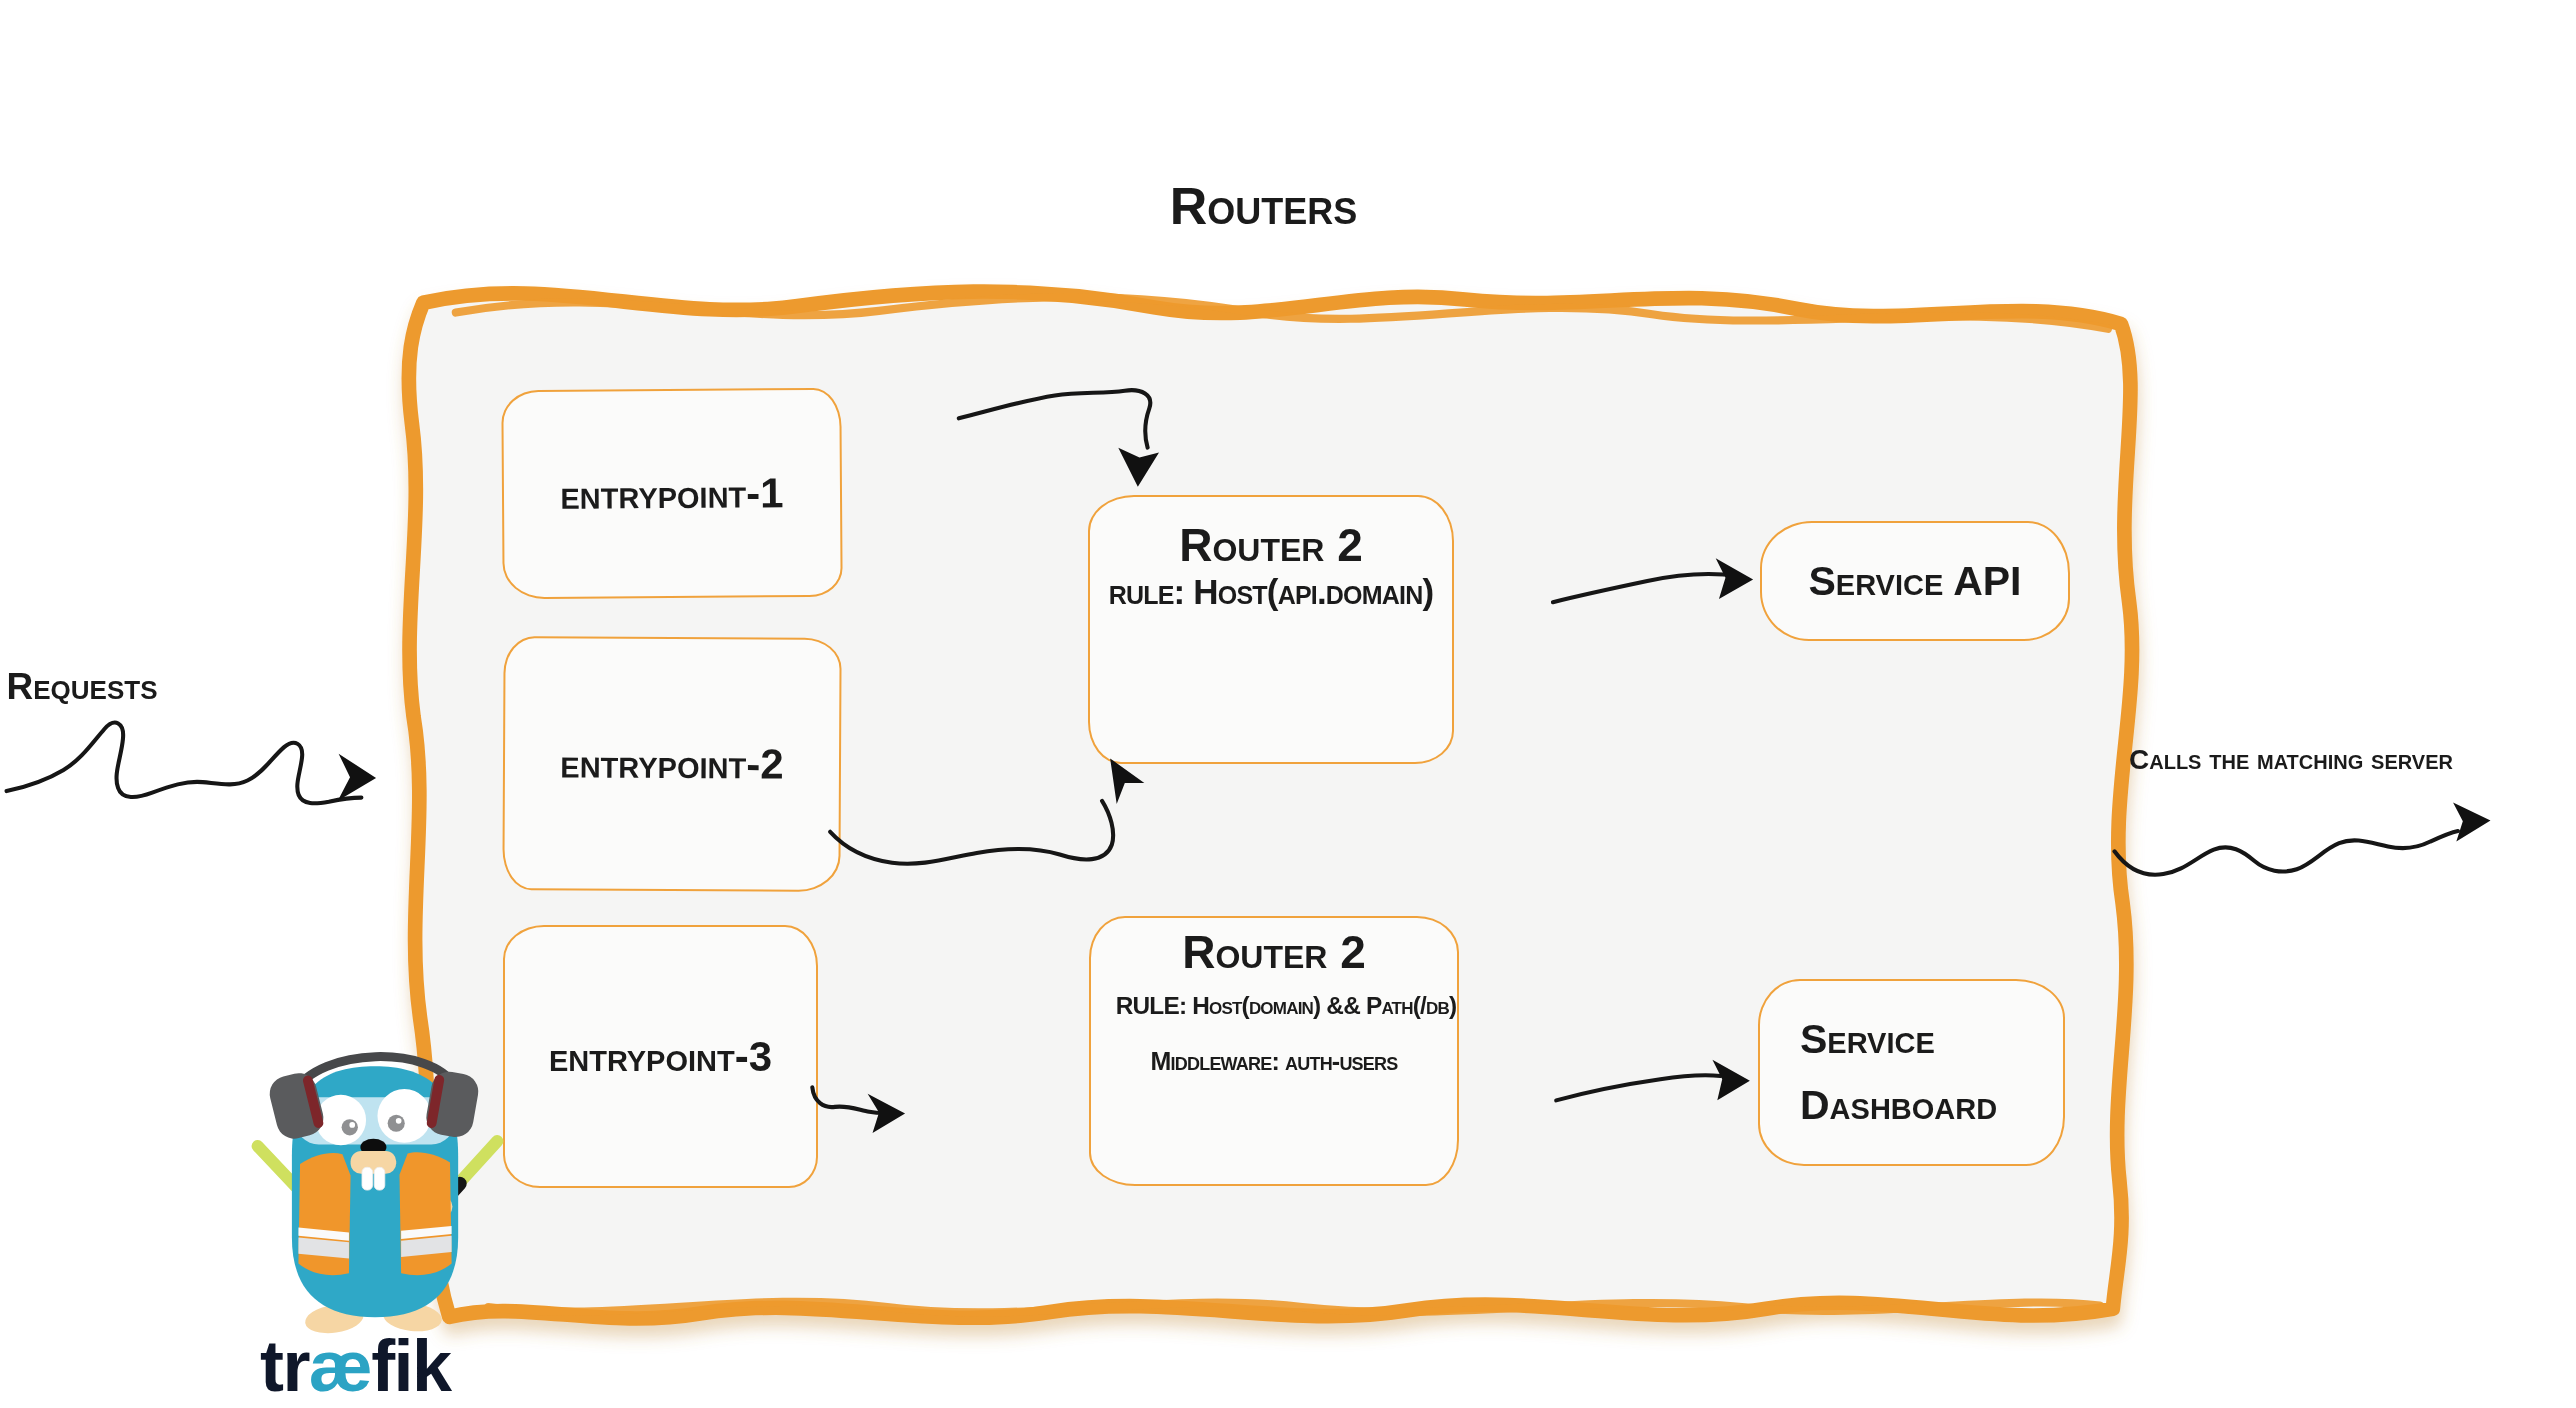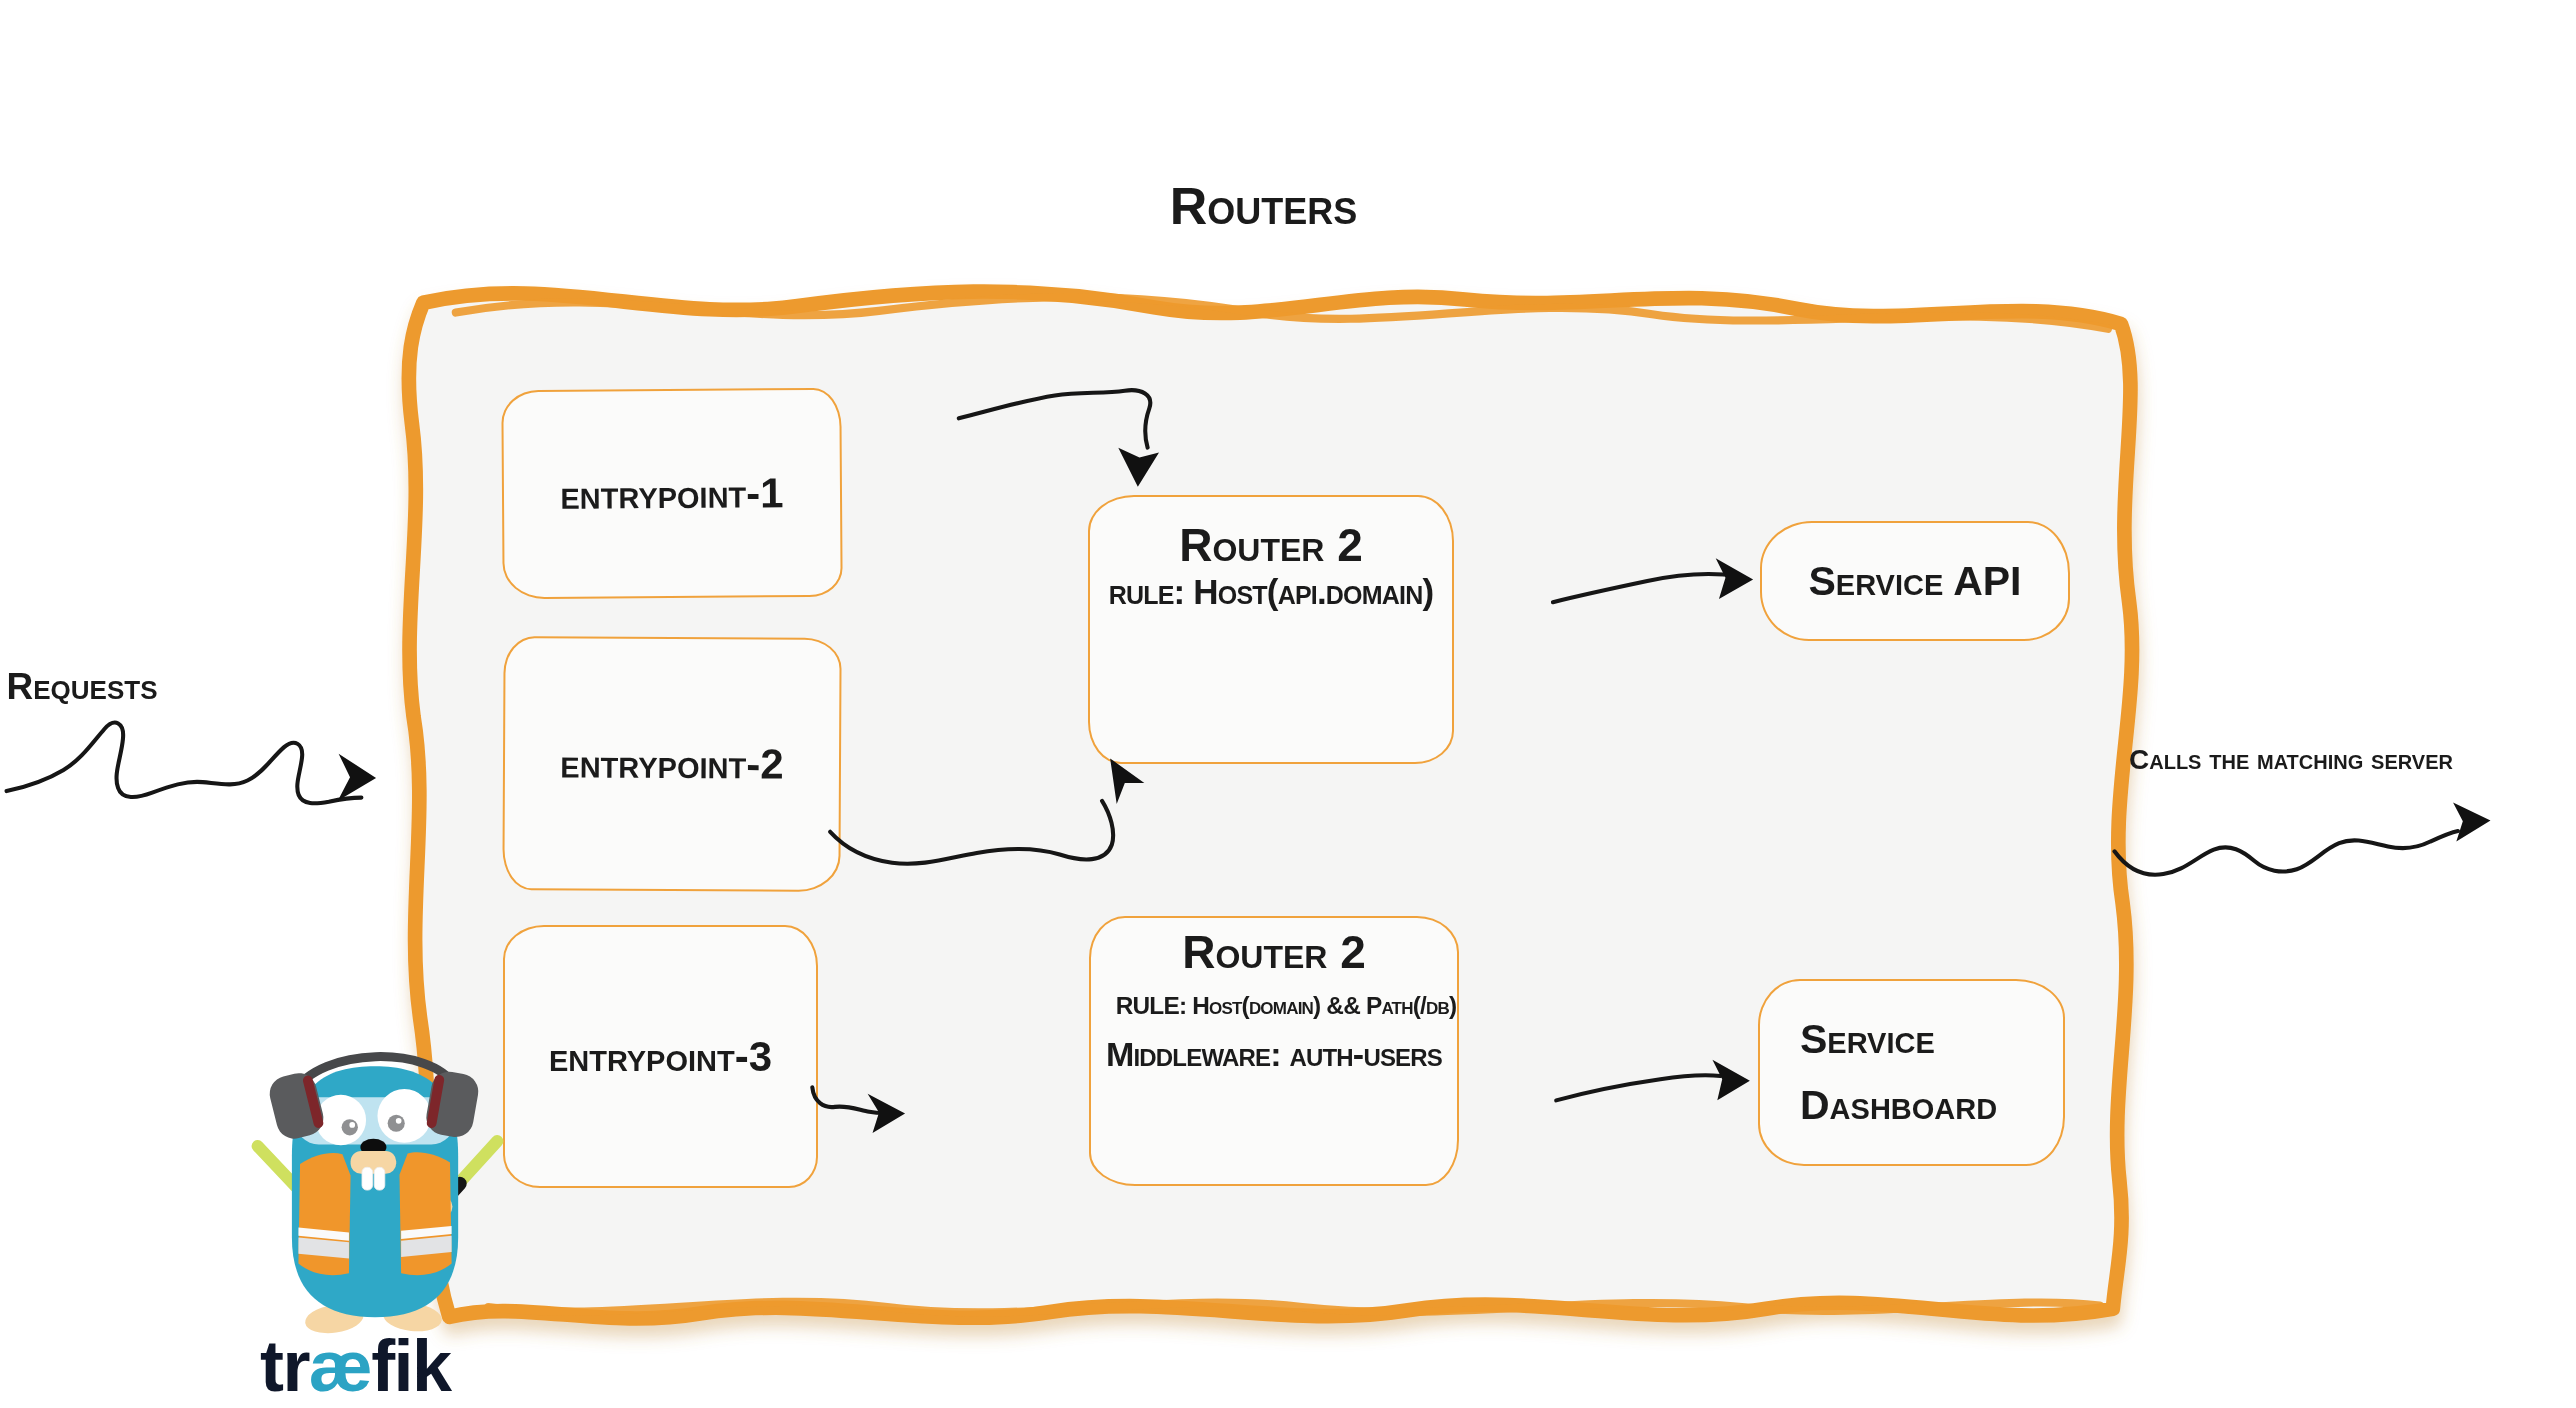--- a/index.html
+++ b/index.html
@@ -23,21 +23,21 @@
   #r2{left:1089px;top:916px;width:370px;height:270px;
       border-radius:36px 42px 33px 46px/42px 36px 46px 33px;justify-content:flex-start;padding-top:7px;box-sizing:border-box;}
   #s1{left:1760px;top:521px;width:306px;height:116px;
       border-radius:52px 42px 46px 49px/47px 52px 42px 49px;}
   #s2{left:1758px;top:979px;width:307px;height:187px;
       border-radius:42px 49px 39px 46px/46px 39px 49px 42px;align-items:flex-start;padding-left:40px;box-sizing:border-box;gap:19.5px;}
   .ep-label{font-size:42px;}
   .router-name{font-size:46px;}
   #r1 .router-rule{font-size:35px;letter-spacing:-0.8px;white-space:nowrap;}
   #r2 .router-rule{font-size:24.4px;letter-spacing:-0.8px;margin-top:13px;white-space:nowrap;margin-left:24px;}
-  #r2 .router-mw{font-size:34px;letter-spacing:-0.8px;margin-top:15px;white-space:nowrap;}
+  #r2 .router-mw{font-size:25px;letter-spacing:-0.8px;margin-top:27px;white-space:nowrap;}
   .svc-line{font-size:41px;}
   #title{left:1052px;top:176px;width:423px;text-align:center;font-size:52px;z-index:4;}
   #requests-label{left:6.5px;top:666px;font-size:37px;z-index:4;}
   #calls-label{left:2129px;top:744px;font-size:28px;white-space:nowrap;z-index:4;}
   #gopher-svg{left:243px;top:1032px;z-index:5;}
   #wordmark{left:260px;top:1325px;font-size:72px;font-weight:bold;z-index:6;letter-spacing:-1.6px;}
   #wordmark .dark{color:#0f172a;}
   #wordmark .teal{color:#2ba3c4;}
 </style>
 </head>

